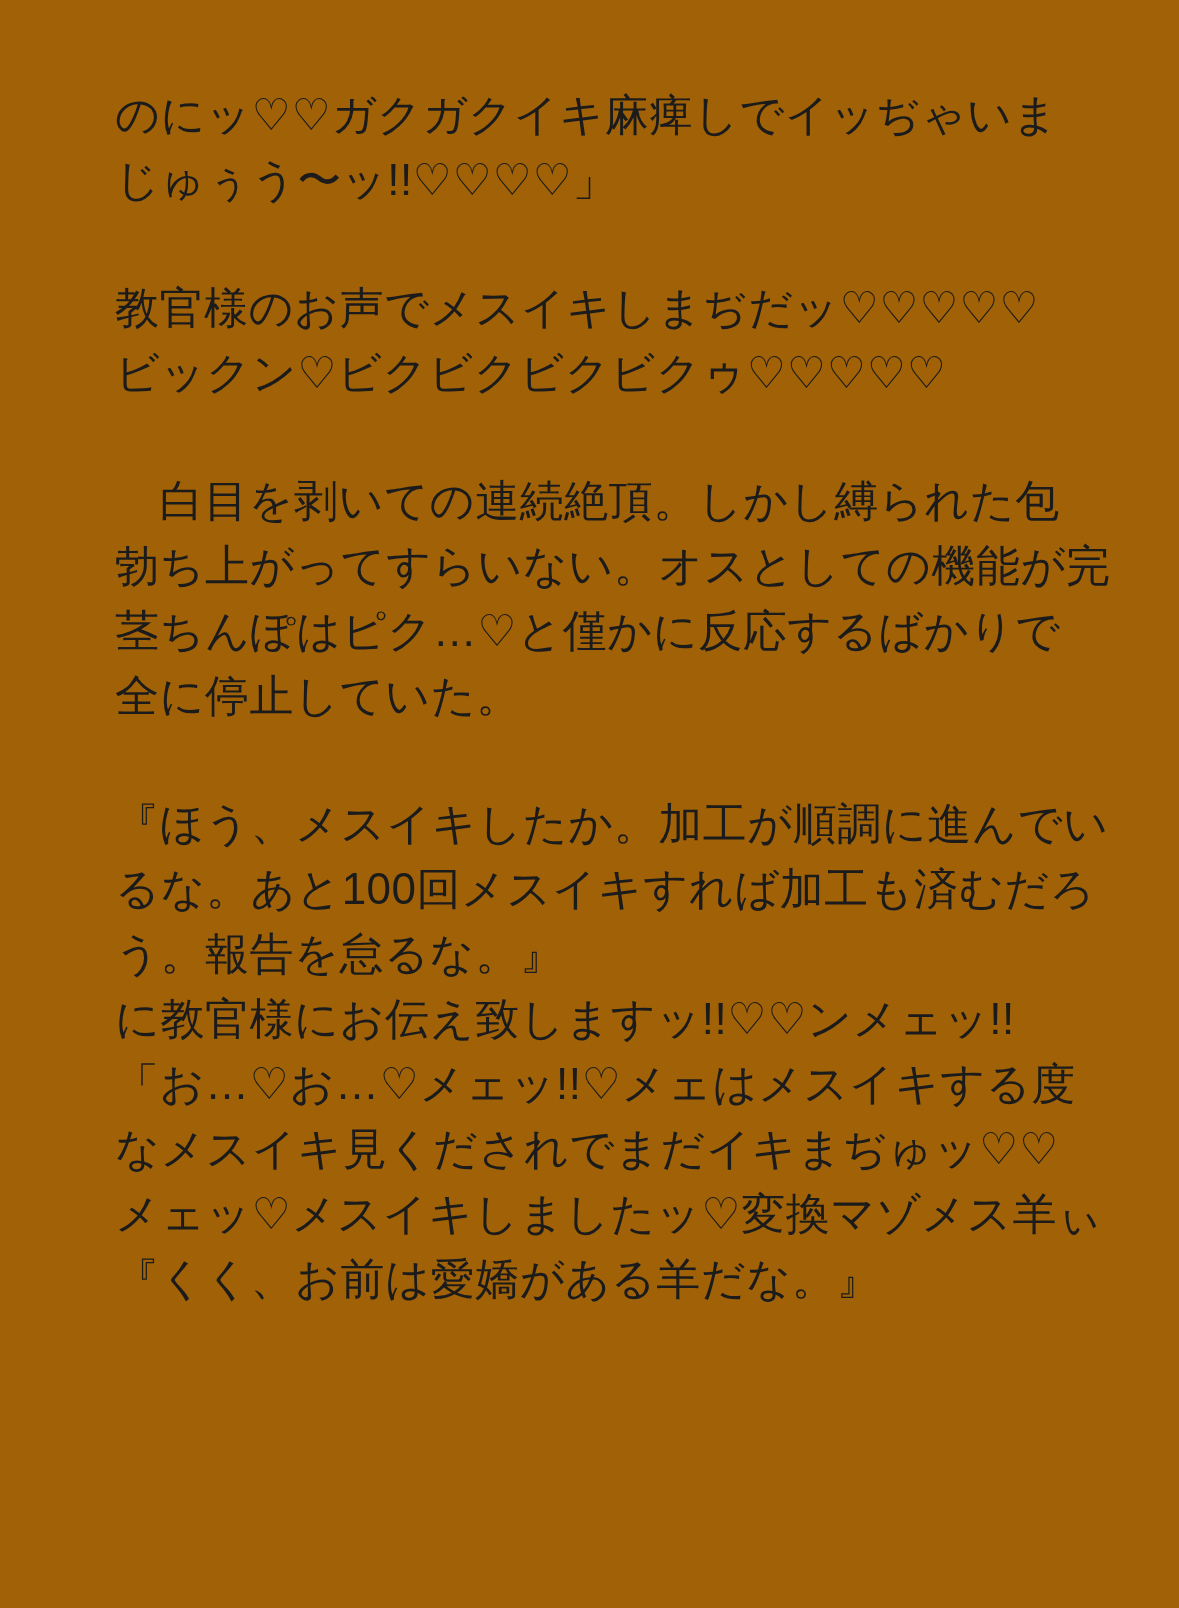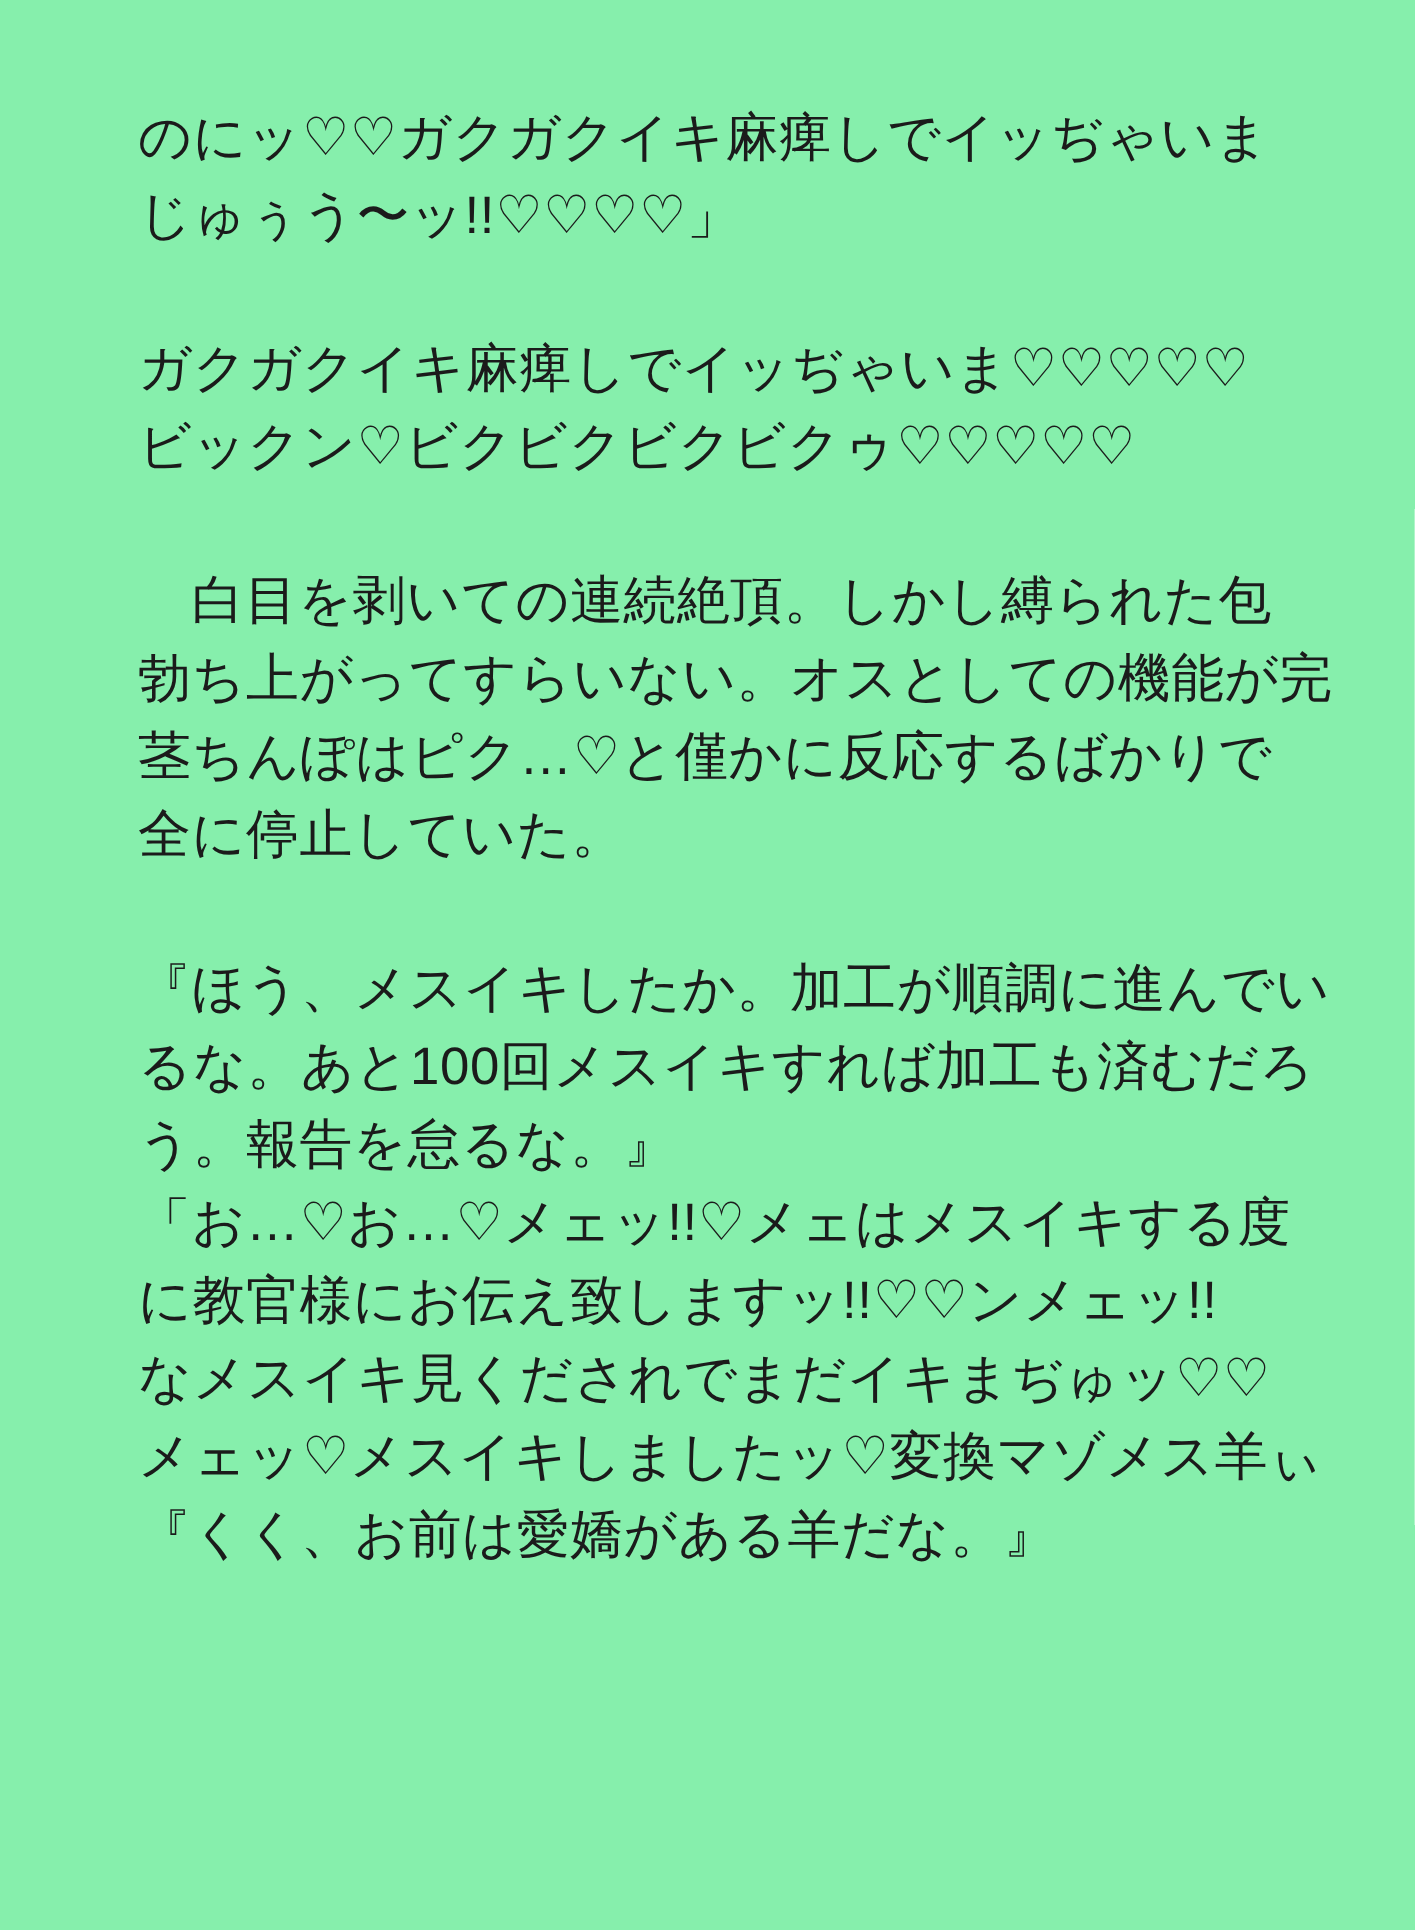--- a/index.html
+++ b/index.html
@@ -28,40 +28,40 @@
     line-height: 65px;
     font-weight: 400;
     color: #1b1b1b;
     white-space: pre;
     letter-spacing: 0.5px;
   }
 </style>
 </head>
 <body>
 
-<div class="page" style="background: #86efac;">
+<div class="page" style="background: #a16207;">
   <div class="text-area" id="text-area" style="color: rgb(27, 27, 27);">
       <div class="paragraph">
         <div class="line">のにッ♡♡ガクガクイキ麻痺しでイッぢゃいま</div>
         <div class="line">じゅぅう〜ッ!!♡♡♡♡」</div>
       </div>
       <div class="paragraph">
-        <div class="line">ガクガクイキ麻痺しでイッぢゃいま♡♡♡♡♡</div>
+        <div class="line">教官様のお声でメスイキしまぢだッ♡♡♡♡♡</div>
         <div class="line">ビックン♡ビクビクビクビクゥ♡♡♡♡♡</div>
       </div>
       <div class="paragraph">
         <div class="line">　白目を剥いての連続絶頂。しかし縛られた包</div>
         <div class="line">勃ち上がってすらいない。オスとしての機能が完</div>
         <div class="line">茎ちんぽはピク…♡と僅かに反応するばかりで</div>
         <div class="line">全に停止していた。</div>
       </div>
       <div class="paragraph">
         <div class="line">『ほう、メスイキしたか。加工が順調に進んでい</div>
         <div class="line">るな。あと100回メスイキすれば加工も済むだろ</div>
         <div class="line">う。報告を怠るな。』</div>
+        <div class="line">に教官様にお伝え致しますッ!!♡♡ンメェッ!!</div>
         <div class="line">「お…♡お…♡メェッ!!♡メェはメスイキする度</div>
-        <div class="line">に教官様にお伝え致しますッ!!♡♡ンメェッ!!</div>
         <div class="line">なメスイキ見くだされでまだイキまぢゅッ♡♡</div>
         <div class="line">メェッ♡メスイキしましたッ♡変換マゾメス羊ぃ</div>
         <div class="line">『くく、お前は愛嬌がある羊だな。』</div>
       </div>
     </div>
 </div>
 
 </body></html>

